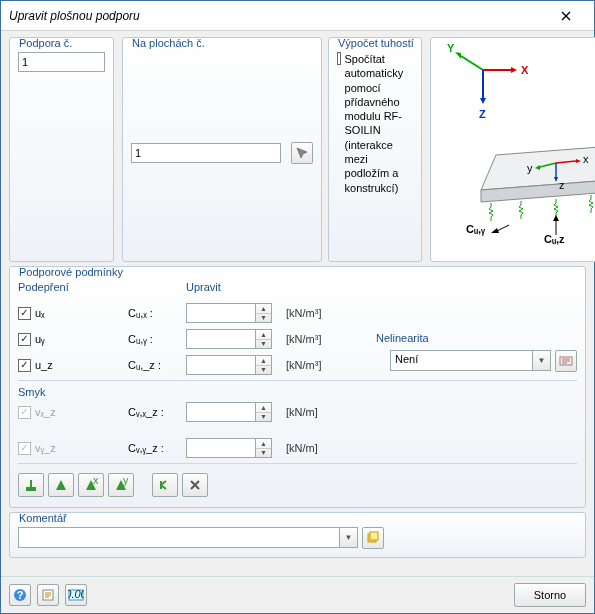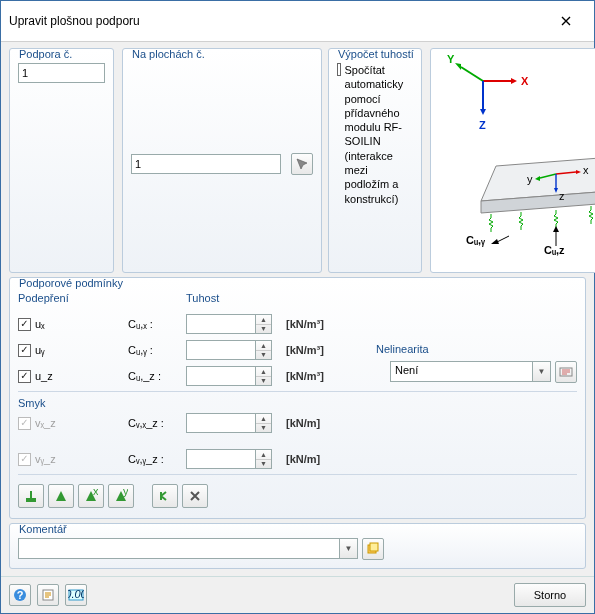--- a/index.html
+++ b/index.html
@@ -1,18 +1,18 @@
 <!DOCTYPE html>
 <html><head>
 <meta charset="utf-8">
 <style>
   * { box-sizing: border-box; margin: 0; padding: 0; font-family: "Segoe UI", Tahoma, sans-serif; font-size: 11px; }
   body { background: #f0f0f0; }
   .window { width: 595px; height: 614px; background: #f0f0f0; border: 1px solid #3a6ea5; display: flex; flex-direction: column; }
-  .titlebar { height: 41px; background: #fff; display: flex; align-items: center; padding: 0 8px; border-bottom: 1px solid #d0d0d0; }
+  .titlebar { height: 30px; background: #fff; display: flex; align-items: center; padding: 0 8px; border-bottom: 1px solid #d0d0d0; font-style: italic; }
   .titlebar .title { flex: 1; color: #000; font-size: 12px; }
   .titlebar .close { width: 40px; height: 28px; display: flex; align-items: center; justify-content: center; color: #000; }
   .client { flex: 1; padding: 6px 8px; display: flex; flex-direction: column; gap: 4px; }
   .row { display: flex; gap: 8px; }
   .group { border: 1px solid #bcd; border-radius: 3px; background: linear-gradient(#fff,#eef2f7); position: relative; padding: 14px 8px 8px; }
   .group .legend { position: absolute; top: -1px; left: 7px; background: transparent; color: #1a4e8a; font-size: 11px; padding: 0 2px; }
   .input { border: 1px solid #9aa; background: #fff; padding: 2px 3px; height: 20px; }
   .btn { border: 1px solid #9aa; background: linear-gradient(#fdfdfd,#e8e8e8); height: 22px; min-width: 22px; display: inline-flex; align-items: center; justify-content: center; border-radius: 2px; }
   .illus { width: 225px; height: 225px; border: 1px solid #bcd; border-radius: 3px; background: #fff; display:flex;align-items:center;justify-content:center; }
   .field { display: flex; align-items: center; gap: 4px; }
@@ -30,21 +30,21 @@
   .combo { display:flex; height:21px; }
   .combo .txt { flex:1; border:1px solid #9aa; background:#fff; padding:2px 4px; }
   .combo .dd { width:18px; border:1px solid #9aa; border-left:none; background:linear-gradient(#fdfdfd,#e8e8e8); display:flex;align-items:center;justify-content:center; font-size:8px; color:#555;}
   .toolbar { display:flex; gap:4px; padding:4px 0; }
   .toolbar .btn { width:26px; height:24px; }
   .green-icon { width:14px;height:14px; }
   .footer { display:flex; gap:6px; padding:6px 8px; border-top:1px solid #cdd; align-items:center; }
   .footer .spacer { flex:1; }
   .footer .txtbtn { min-width:72px; height:24px; padding:0 10px; }
   .default-btn { border:2px solid #0078d7; }
-  .unit { color:#333;font-weight:bold; }
+  .unit { color:#333; }
   .label { color:#000; }
   .greytext { color:#a0a0a0; }
   svg text { font-family: "Segoe UI", Tahoma, sans-serif; }
 </style>
 </head>
 <body>
 
 <div class="window">
   <div class="titlebar">
     <div class="title">Upravit plošnou podporu</div>
@@ -138,21 +138,21 @@
         </svg>
       </div>
     </div>
 
     <div class="group" style="padding-bottom:6px;">
       <div class="legend">Podporové podmínky</div>
 
       <div style="display:grid; grid-template-columns: 110px 58px 100px 70px 1fr; row-gap:6px; align-items:center;">
         <div class="subhdr">Podepření</div>
         <div></div>
-        <div class="subhdr" style="grid-column:3/6;">Tuhost</div>
+        <div class="subhdr" style="grid-column:3/6;">Upravit</div>
 
         <label class="field">
             <span class="checkbox checked"></span>
             <span>uₓ</span>
           </label>
         <span class="label">Cᵤ,ₓ :</span>
         <div class="spin">
             <div class="num"></div>
             <div class="arrows">
               <div>▲</div>

